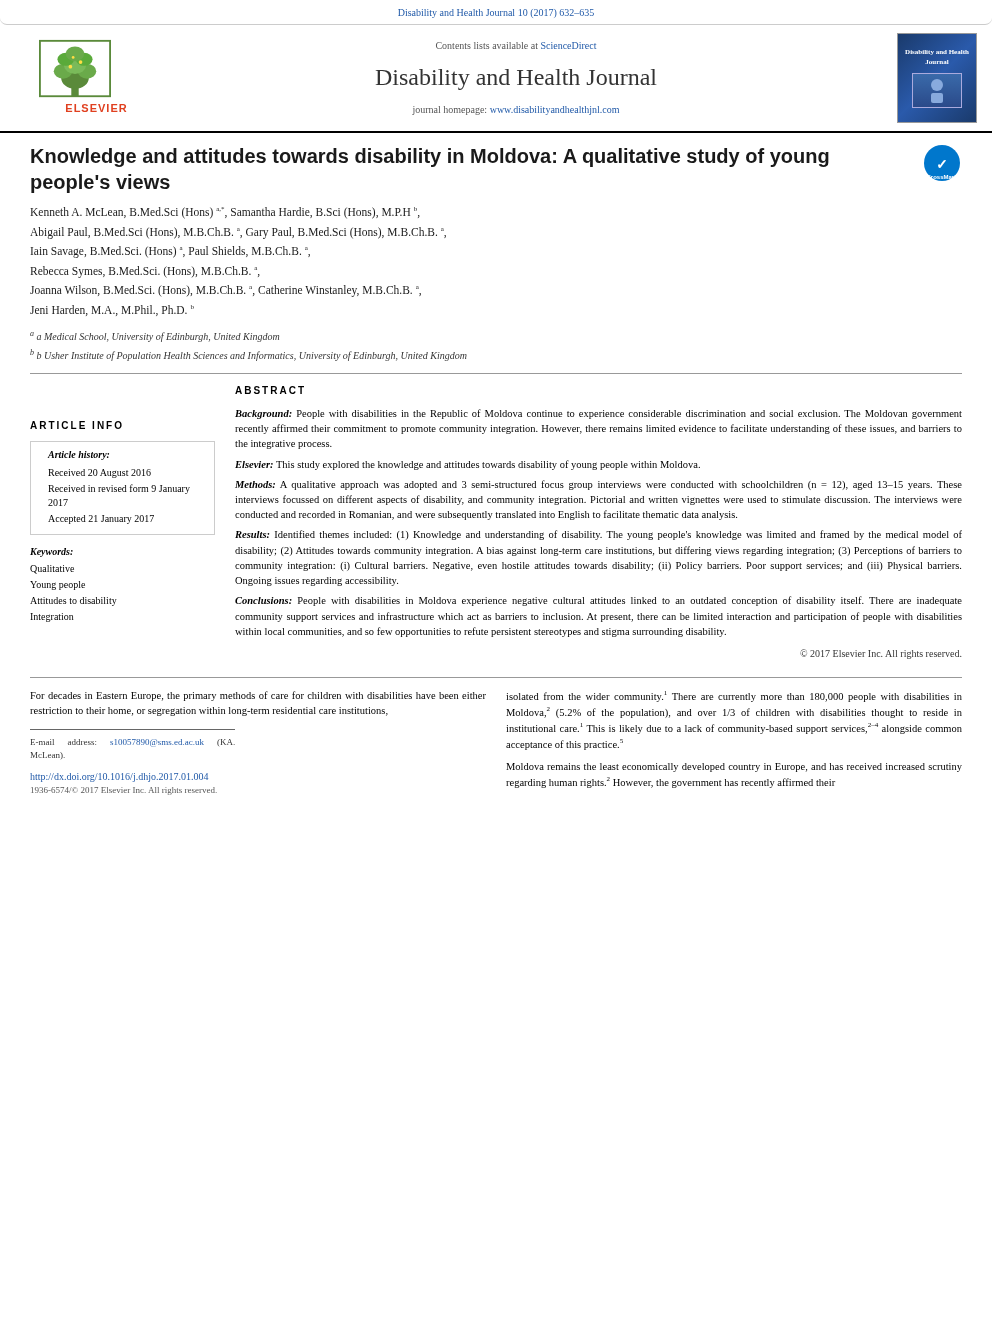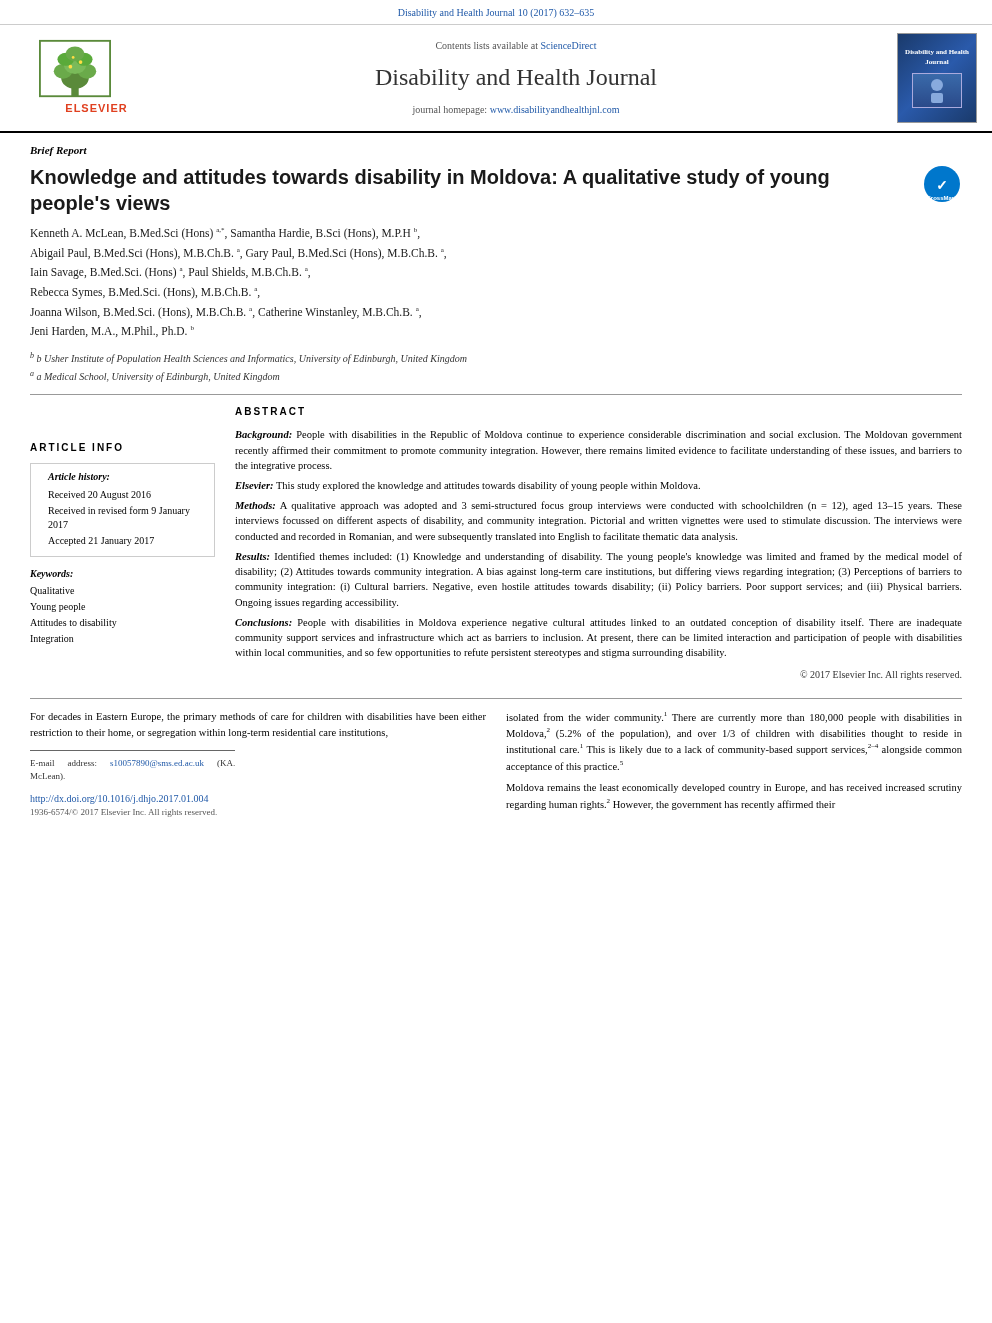--- a/index.html
+++ b/index.html
@@ -18,20 +18,21 @@
       background: #fff;
       padding: 0;
     }
     
     .top-bar {
       text-align: center;
       padding: 6px 0 4px;
       font-size: 10px;
       color: #2059a8;
       border-bottom: 1px solid #ccc;
+      border-radius: 7px;
     }
     
     .journal-header {
       display: flex;
       align-items: stretch;
       border-bottom: 2px solid #000;
       padding: 8px 10px;
     }
     .journal-header-left {
       width: 130px;
@@ -338,21 +339,20 @@
             <circle cx="20" cy="10" r="6" fill="#88aadd"></circle>
             <rect x="14" y="18" width="12" height="10" rx="2" fill="#88aadd"></rect>
           </svg>
         </div>
       </div>
     </div>
   </div>
 
   <div class="article-body">
 
-    <div class="brief-report">Brief Report</div>
 
     <div class="article-title">
       <div class="article-title-text">Knowledge and attitudes towards disability in Moldova: A qualitative study of young people's views</div>
 
       <svg class="crossmark" viewBox="0 0 40 40">
         <circle cx="20" cy="20" r="18" fill="#0077cc"></circle>
         <text x="20" y="26" text-anchor="middle" fill="white" font-size="14" font-family="Arial" font-weight="bold">✓</text>
         <text x="20" y="36" text-anchor="middle" fill="white" font-size="6" font-family="Arial">CrossMark</text>
       </svg>
     </div>
@@ -360,24 +360,24 @@
     <div class="authors">
       Kenneth A. McLean, B.Med.Sci (Hons) <sup>a,*</sup>, Samantha Hardie, B.Sci (Hons), M.P.H <sup>b</sup>,<br>
       Abigail Paul, B.Med.Sci (Hons), M.B.Ch.B. <sup>a</sup>, Gary Paul, B.Med.Sci (Hons), M.B.Ch.B. <sup>a</sup>,<br>
       Iain Savage, B.Med.Sci. (Hons) <sup>a</sup>, Paul Shields, M.B.Ch.B. <sup>a</sup>,<br>
       Rebecca Symes, B.Med.Sci. (Hons), M.B.Ch.B. <sup>a</sup>,<br>
       Joanna Wilson, B.Med.Sci. (Hons), M.B.Ch.B. <sup>a</sup>, Catherine Winstanley, M.B.Ch.B. <sup>a</sup>,<br>
       Jeni Harden, M.A., M.Phil., Ph.D. <sup>b</sup>
     </div>
 
     <div class="affil">
+      <span class="affil-marker">a</span> <span>a Medical School, University of Edinburgh, United Kingdom</span>
+    </div>
+    <div class="affil">
       <span class="affil-marker">b</span> <span>b Usher Institute of Population Health Sciences and Informatics, University of Edinburgh, United Kingdom</span>
-    </div>
-    <div class="affil">
-      <span class="affil-marker">a</span> <span>a Medical School, University of Edinburgh, United Kingdom</span>
     </div>
 
     <hr class="section-divider">
 
     <div class="two-col">
 
       <div class="left-col">
         <div class="section-heading">ARTICLE INFO</div>
 
         <div class="article-info-box">

